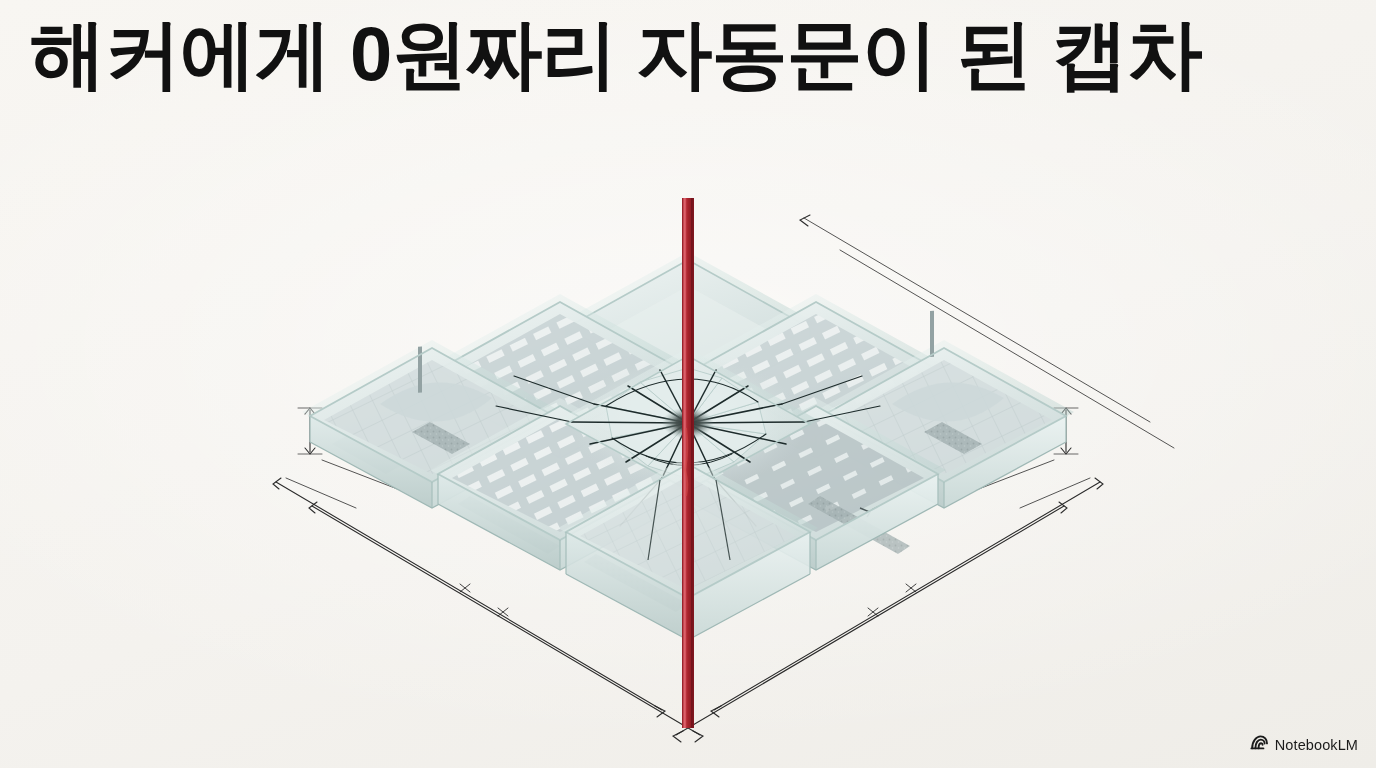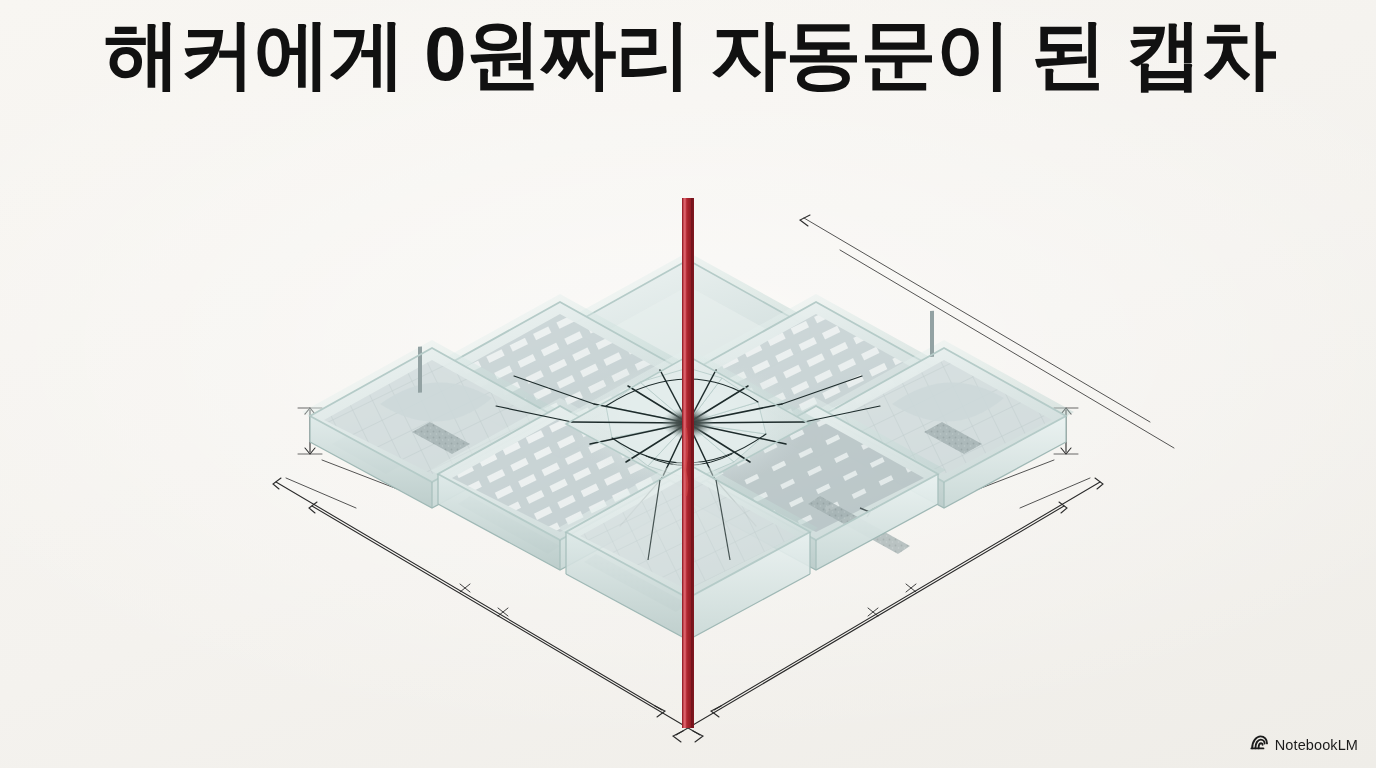--- a/index.html
+++ b/index.html
@@ -8,21 +8,20 @@
     padding: 0;
     background: #eceae6;
   }
   #slide {
     position: relative;
     width: 1376px;
     height: 768px;
     overflow: hidden;
     background: #f6f4f0;
     font-family: "Liberation Sans", "DejaVu Sans", sans-serif;
-    text-align: center;
   }
   
   #paper-grain {
     position: absolute;
     inset: 0;
     background:
       radial-gradient(ellipse 90% 75% at 50% 45%, rgba(255,255,255,0.55) 0%, rgba(255,255,255,0) 70%),
       linear-gradient(160deg, #f8f6f2 0%, #f4f2ee 55%, #efede8 100%);
     pointer-events: none;
   }

